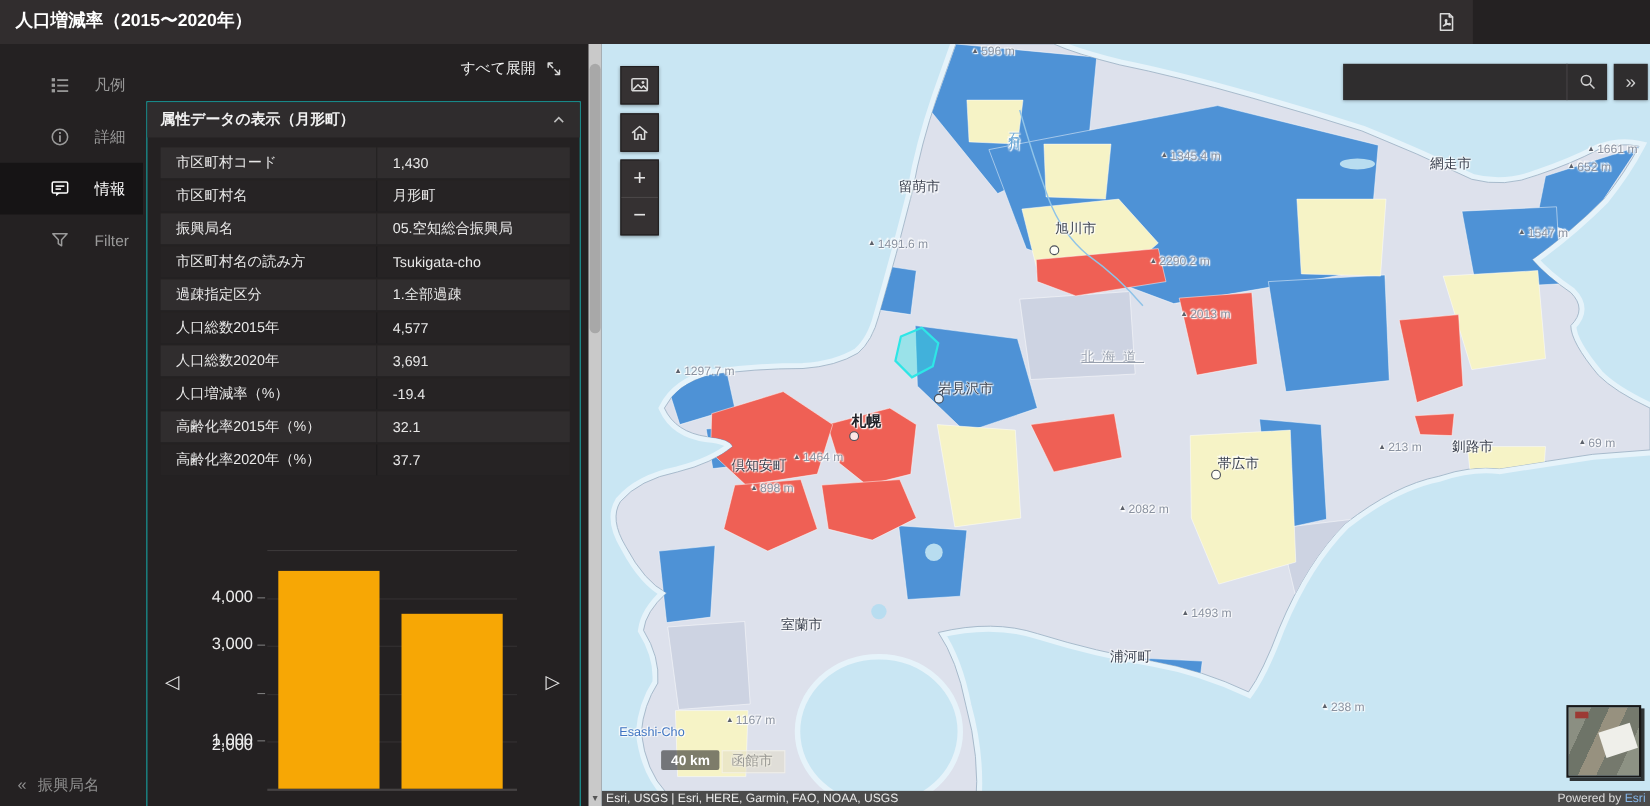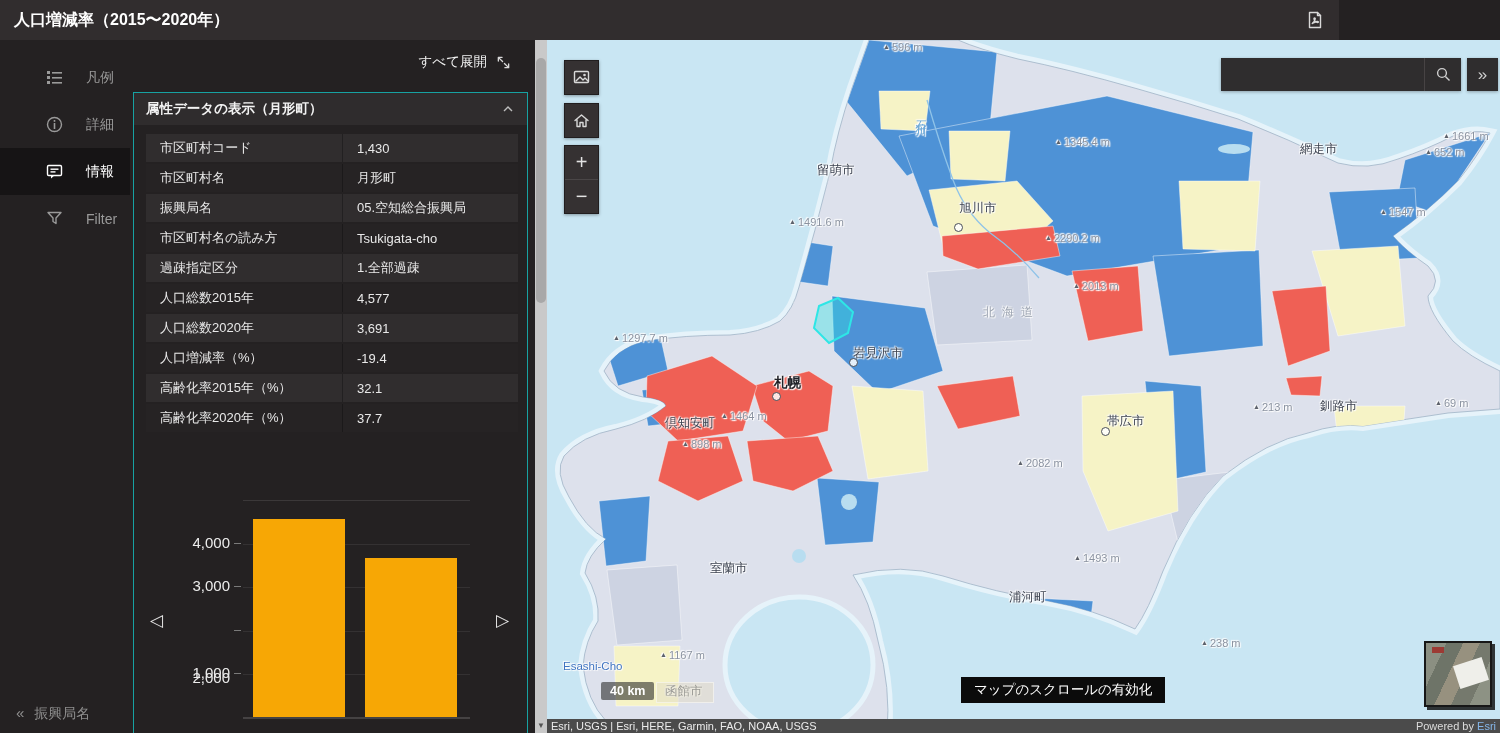--- a/index.html
+++ b/index.html
@@ -286,21 +286,21 @@
       <ellipse cx="252" cy="625" rx="74" ry="68" fill="var(--c-sea,#c9e6f3)" stroke="#e6f3fa" stroke-width="5"></ellipse>
 
       <path d="M272,266 L291,258 L306,272 L301,293 L282,303 L267,288 Z" fill="rgba(46,230,230,0.38)" stroke="var(--c-sel,#2ee6e6)" stroke-width="2"></path>
     </svg>
 
     <div id="map-labels">
         <span class="mlabel" style="left: 270px; top: 122px;">留萌市</span>
         <span class="mlabel" style="left: 412px; top: 160px;">旭川市</span>
         <span class="mmark" style="left: 407px; top: 183px;"></span>
         <span class="mlabel" style="left: 753px; top: 101px;">網走市</span>
-        <span class="mlabel pref" style="left: 436px; top: 264px;">北海道</span>
+        <span class="mlabel pref" style="left: 436px; top: 276px; text-decoration: underline;">北海道</span>
         <span class="mlabel" style="left: 306px; top: 305px;">岩見沢市</span>
         <span class="mmark" style="left: 302px; top: 318px;"></span>
         <span class="mlabel major" style="left: 227px; top: 334px;">札幌</span>
         <span class="mmark" style="left: 225px; top: 352px;"></span>
         <span class="mlabel" style="left: 118px; top: 375px;">倶知安町</span>
         <span class="mlabel" style="left: 560px; top: 373px;">帯広市</span>
         <span class="mmark" style="left: 554px; top: 387px;"></span>
         <span class="mlabel" style="left: 773px; top: 358px;">釧路市</span>
         <span class="mlabel" style="left: 163px; top: 520px;">室蘭市</span>
         <span class="mlabel" style="left: 462px; top: 549px;">浦河町</span>
@@ -347,21 +347,20 @@
       <input type="text" placeholder="" style="">
       <div class="sico">
         <svg width="17" height="17" viewBox="0 0 17 17">
           <circle cx="7" cy="7" r="4.4" fill="none" stroke="#cfcfcf" stroke-width="1.4"></circle>
           <line x1="10.4" y1="10.4" x2="14.5" y2="14.5" stroke="#cfcfcf" stroke-width="1.4"></line>
         </svg>
       </div>
     </div>
     <div class="collapse-search">»</div>
 
-    <div class="scrollbtn">マップのスクロールの有効化</div>
 
     <div class="scalebar">
       <span class="sk">40 km</span>
       <span class="sx"></span>
     </div>
 
     <div class="ovmap">
       <div class="rd"></div>
       <div class="wht"></div>
     </div>

